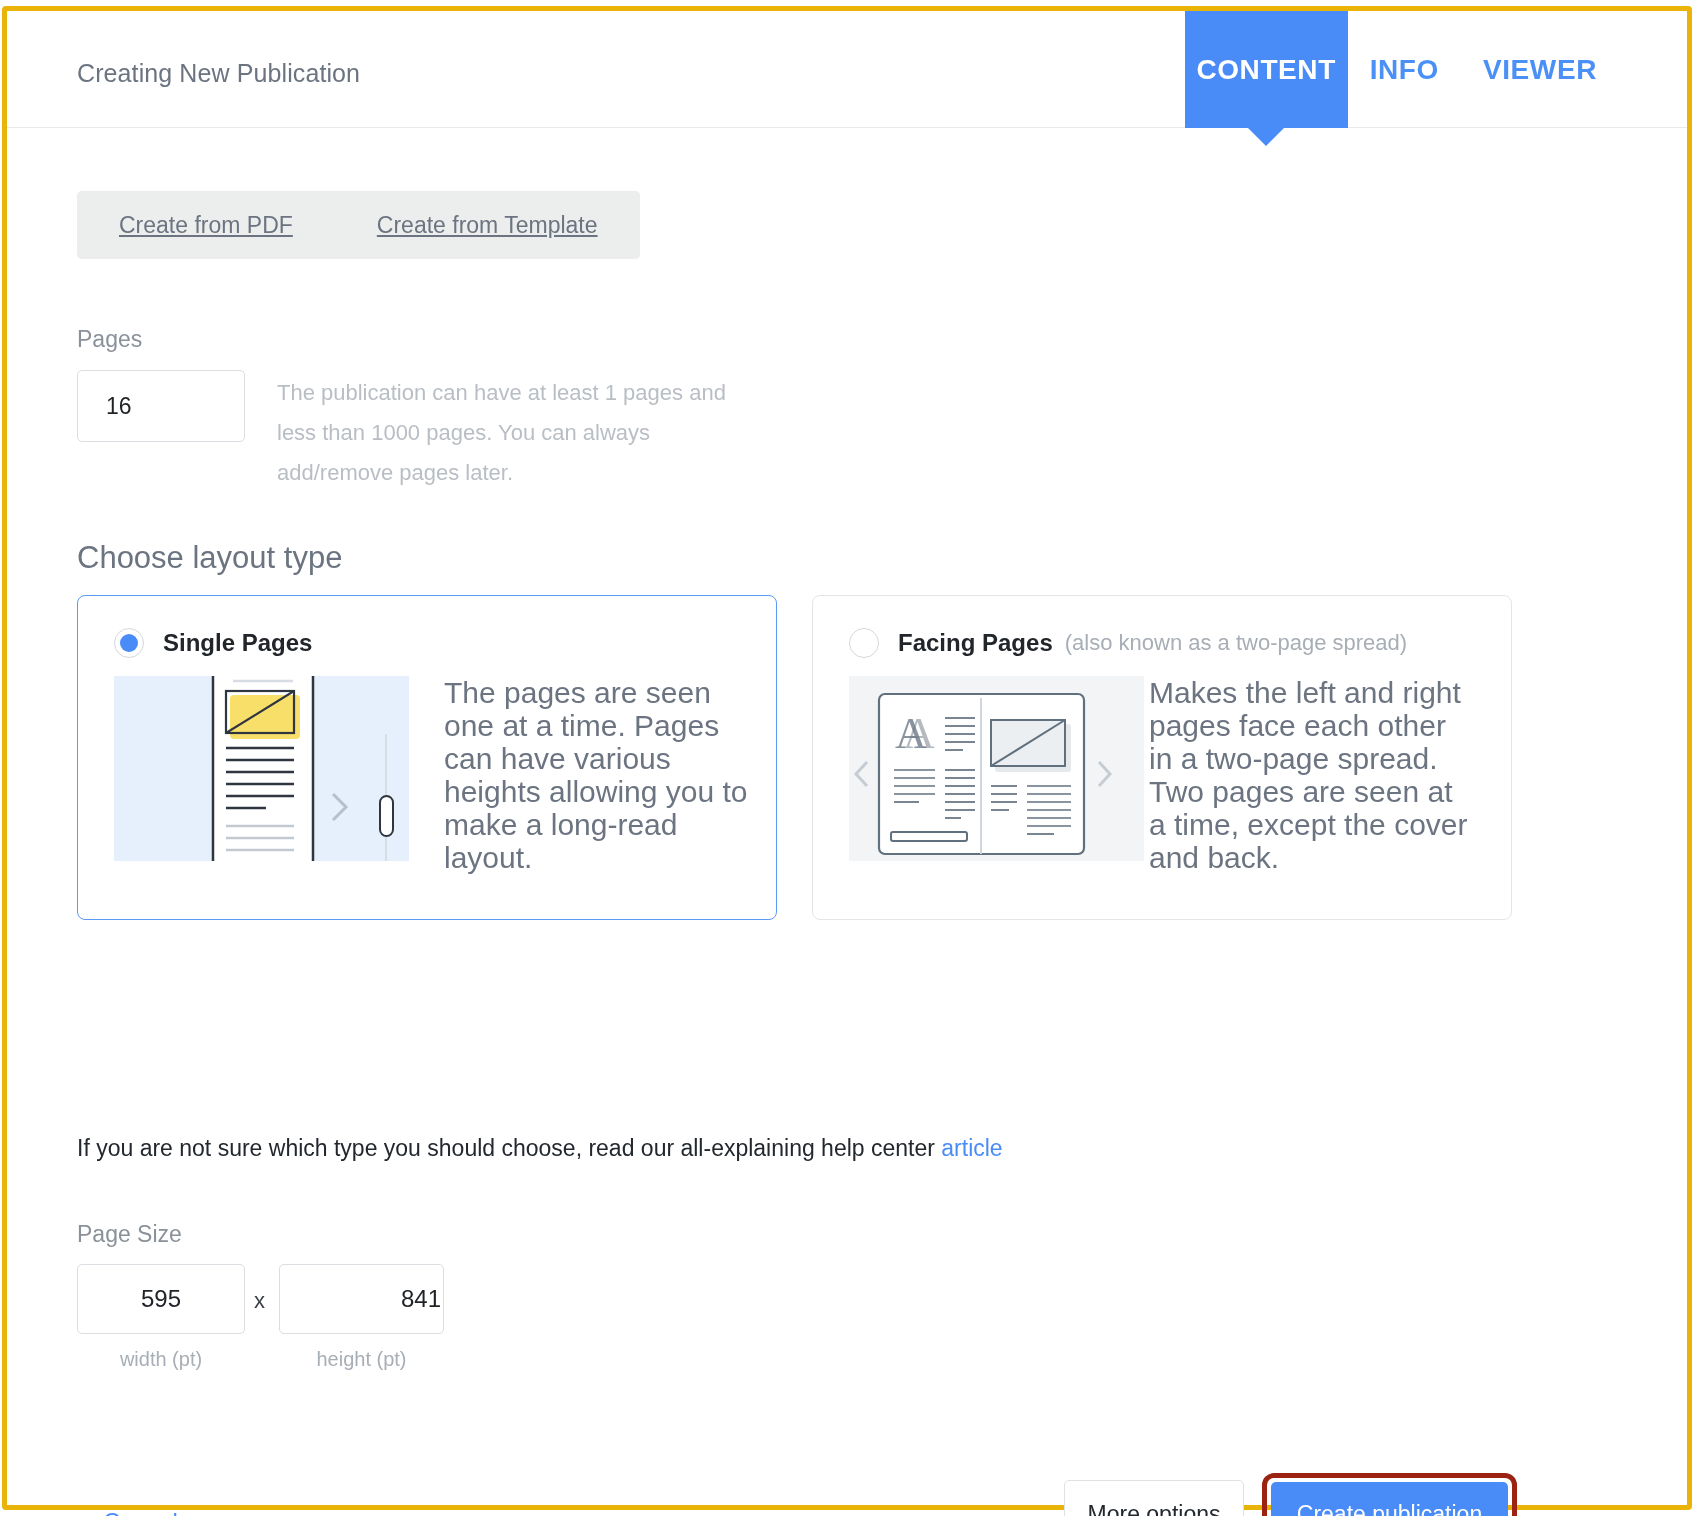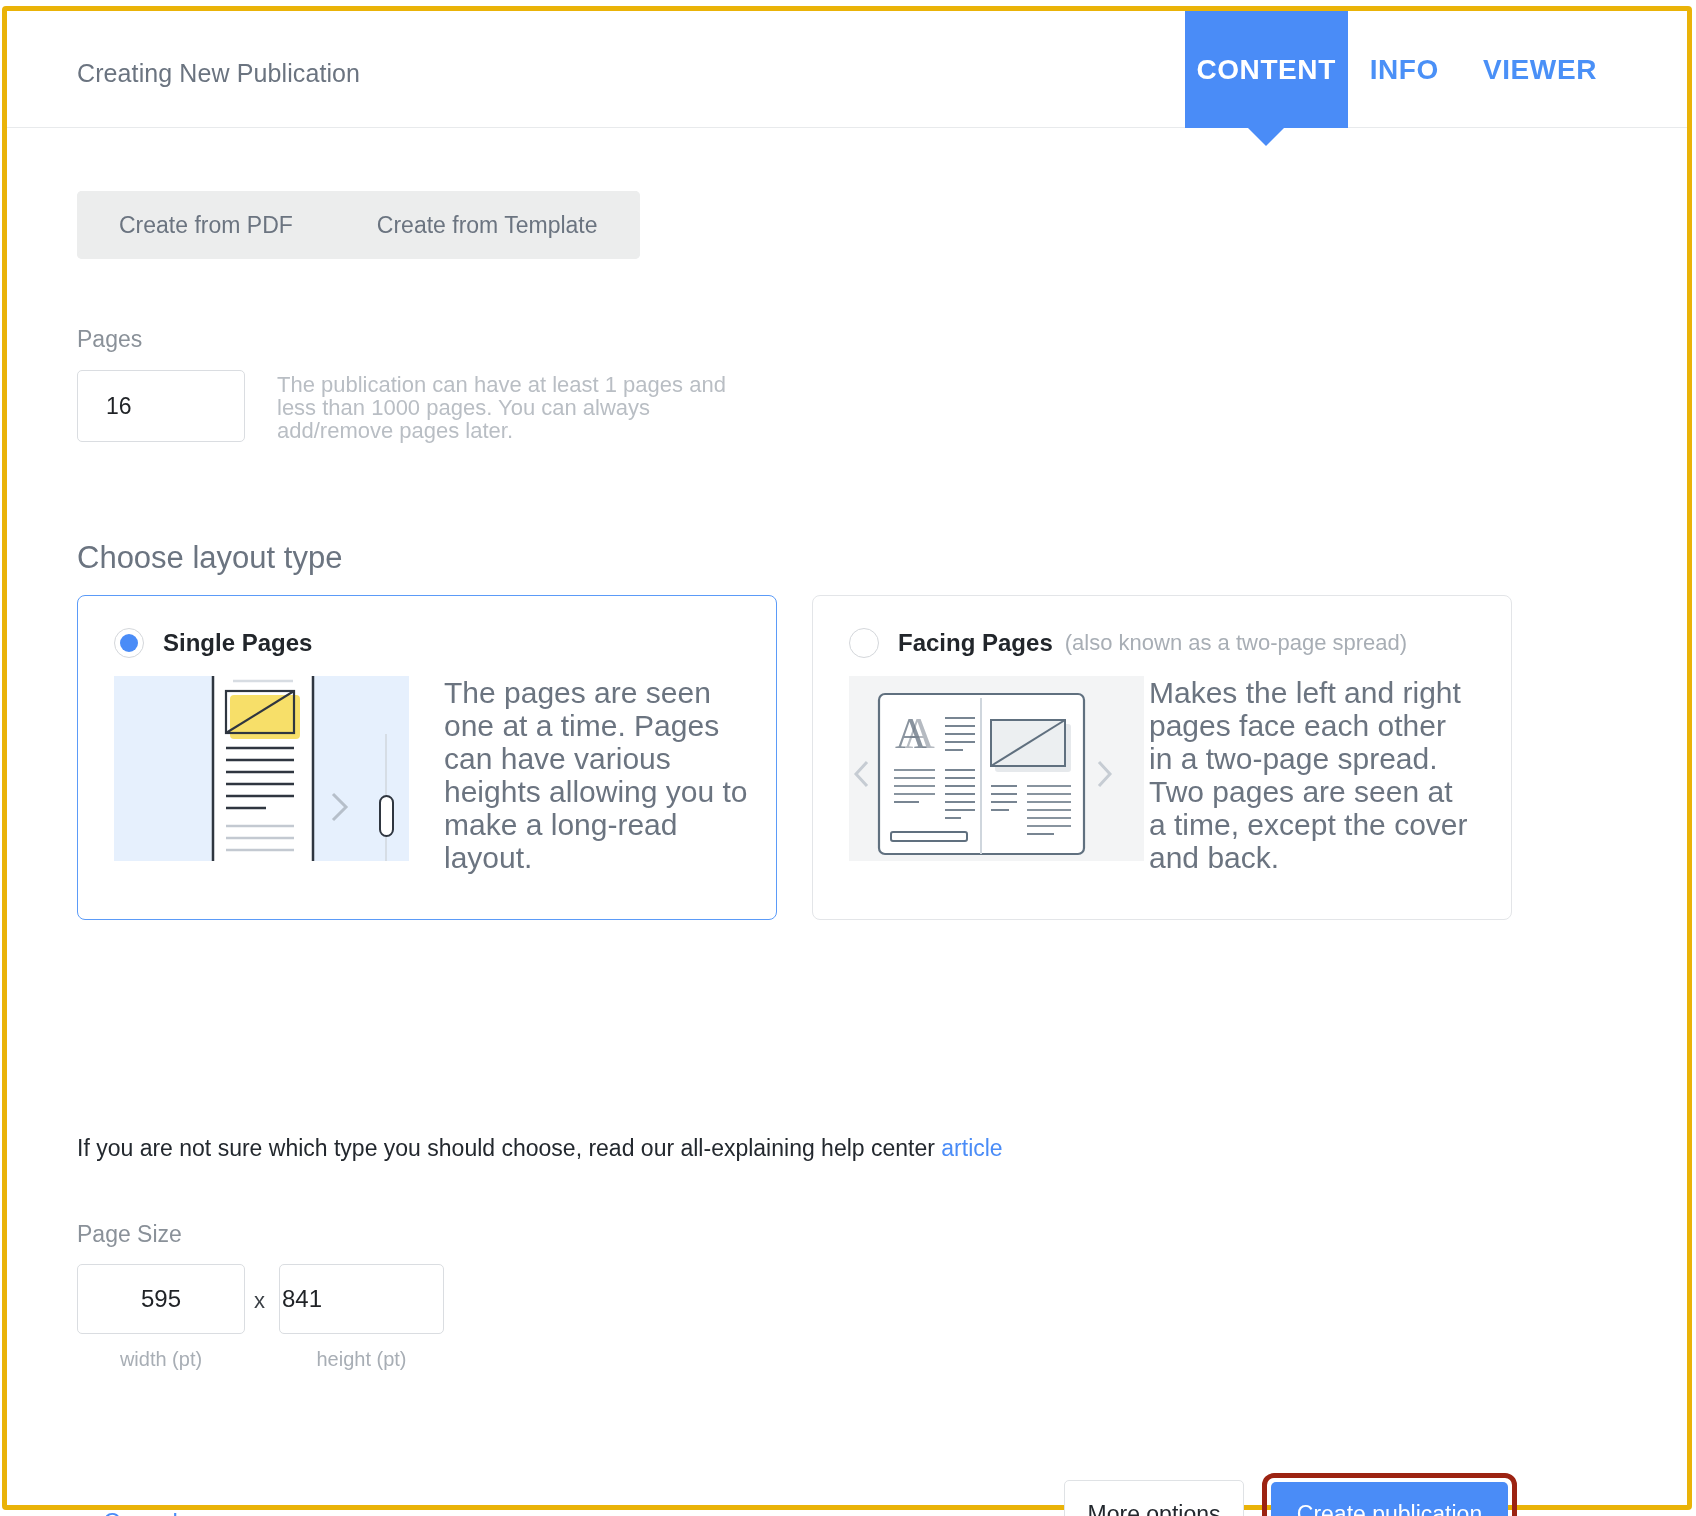--- a/index.html
+++ b/index.html
@@ -93,20 +93,21 @@
     padding: 8px 42px;
     display: flex;
     align-items: center;
     justify-content: center;
     font-size: 23px;
     color: #6b7480;
     font-weight: 500;
     cursor: pointer;
     background: #eceded;
     white-space: nowrap;
+    text-decoration: underline;
   }
   .seg.active {
     background: #458bf7;
     color: #ffffff;
     font-weight: bold;
   }
 
   
   .pages-label {
     position: absolute; left: 70px; top: 198px;
@@ -121,21 +122,21 @@
     font-size: 23px;
     color: #1f2226;
     padding: 0 28px;
     font-family: "Liberation Sans", sans-serif;
     outline: none;
   }
   .pages-hint {
     position: absolute; left: 270px; top: 245px;
     width: 460px;
     font-size: 22px;
-    line-height: 23px;
+    line-height: 40px;
     color: #b9bec4;
   }
 
   
   .layout-title {
     position: absolute; left: 70px; top: 412px;
     font-size: 31px;
     color: #6b7480;
     font-weight: 400;
   }
@@ -224,21 +225,21 @@
     border: 1px solid #dadde1; border-radius: 5px;
     background: #fff; text-align: center;
     font-size: 24px; color: #1f2226;
     font-family: "Liberation Sans", sans-serif; outline: none;
   }
   .ps-x { position: absolute; left: 247px; top: 1160px; font-size: 22px; color: #3b4046; }
   .ps-h {
     position: absolute; left: 272px; top: 1136px;
     width: 165px; height: 70px;
     border: 1px solid #dadde1; border-radius: 5px;
-    background: #fff; text-align: left;
+    background: #fff; text-align: right;
     font-size: 24px; color: #1f2226;
     font-family: "Liberation Sans", sans-serif; outline: none;
   }
   .ps-wl { position: absolute; left: 70px; top: 1220px; width: 168px; text-align: center; font-size: 20px; color: #a8aeb5; }
   .ps-hl { position: absolute; left: 272px; top: 1220px; width: 165px; text-align: center; font-size: 20px; color: #a8aeb5; }
 
   
   .cancel {
     position: absolute; left: 96px; top: 1380px;
     font-size: 24px; color: #4a8cf7; cursor: pointer;

